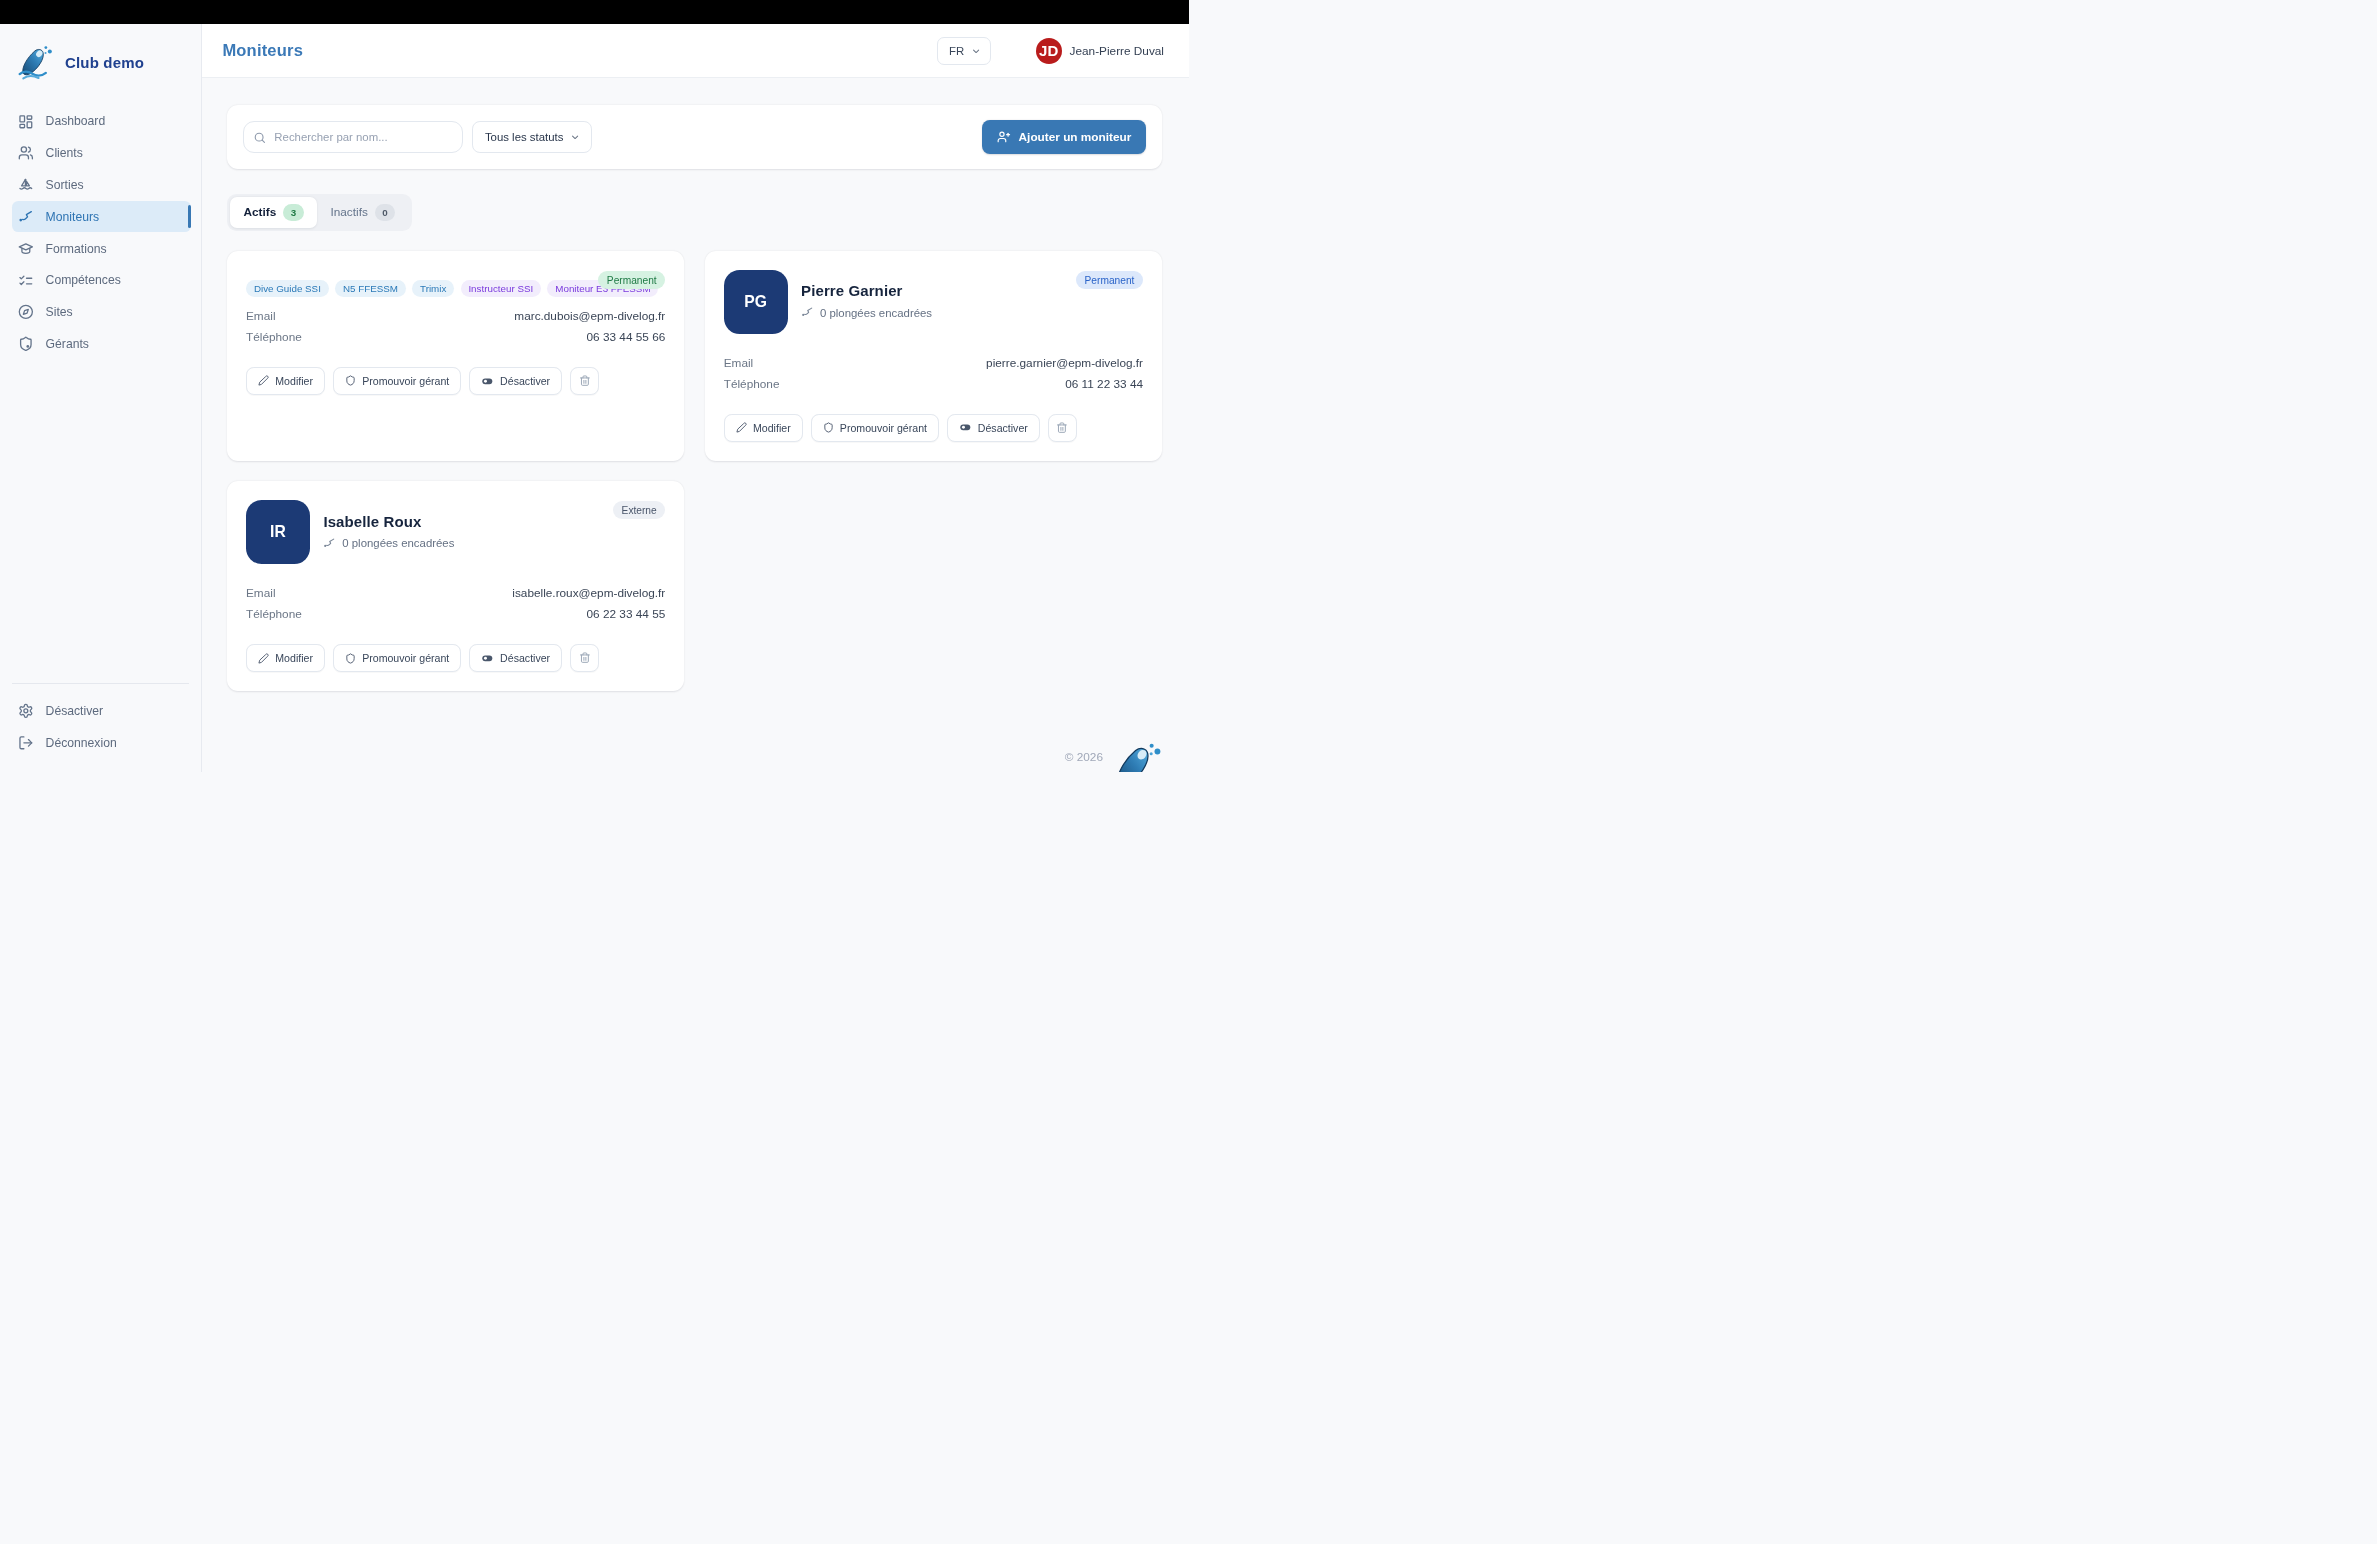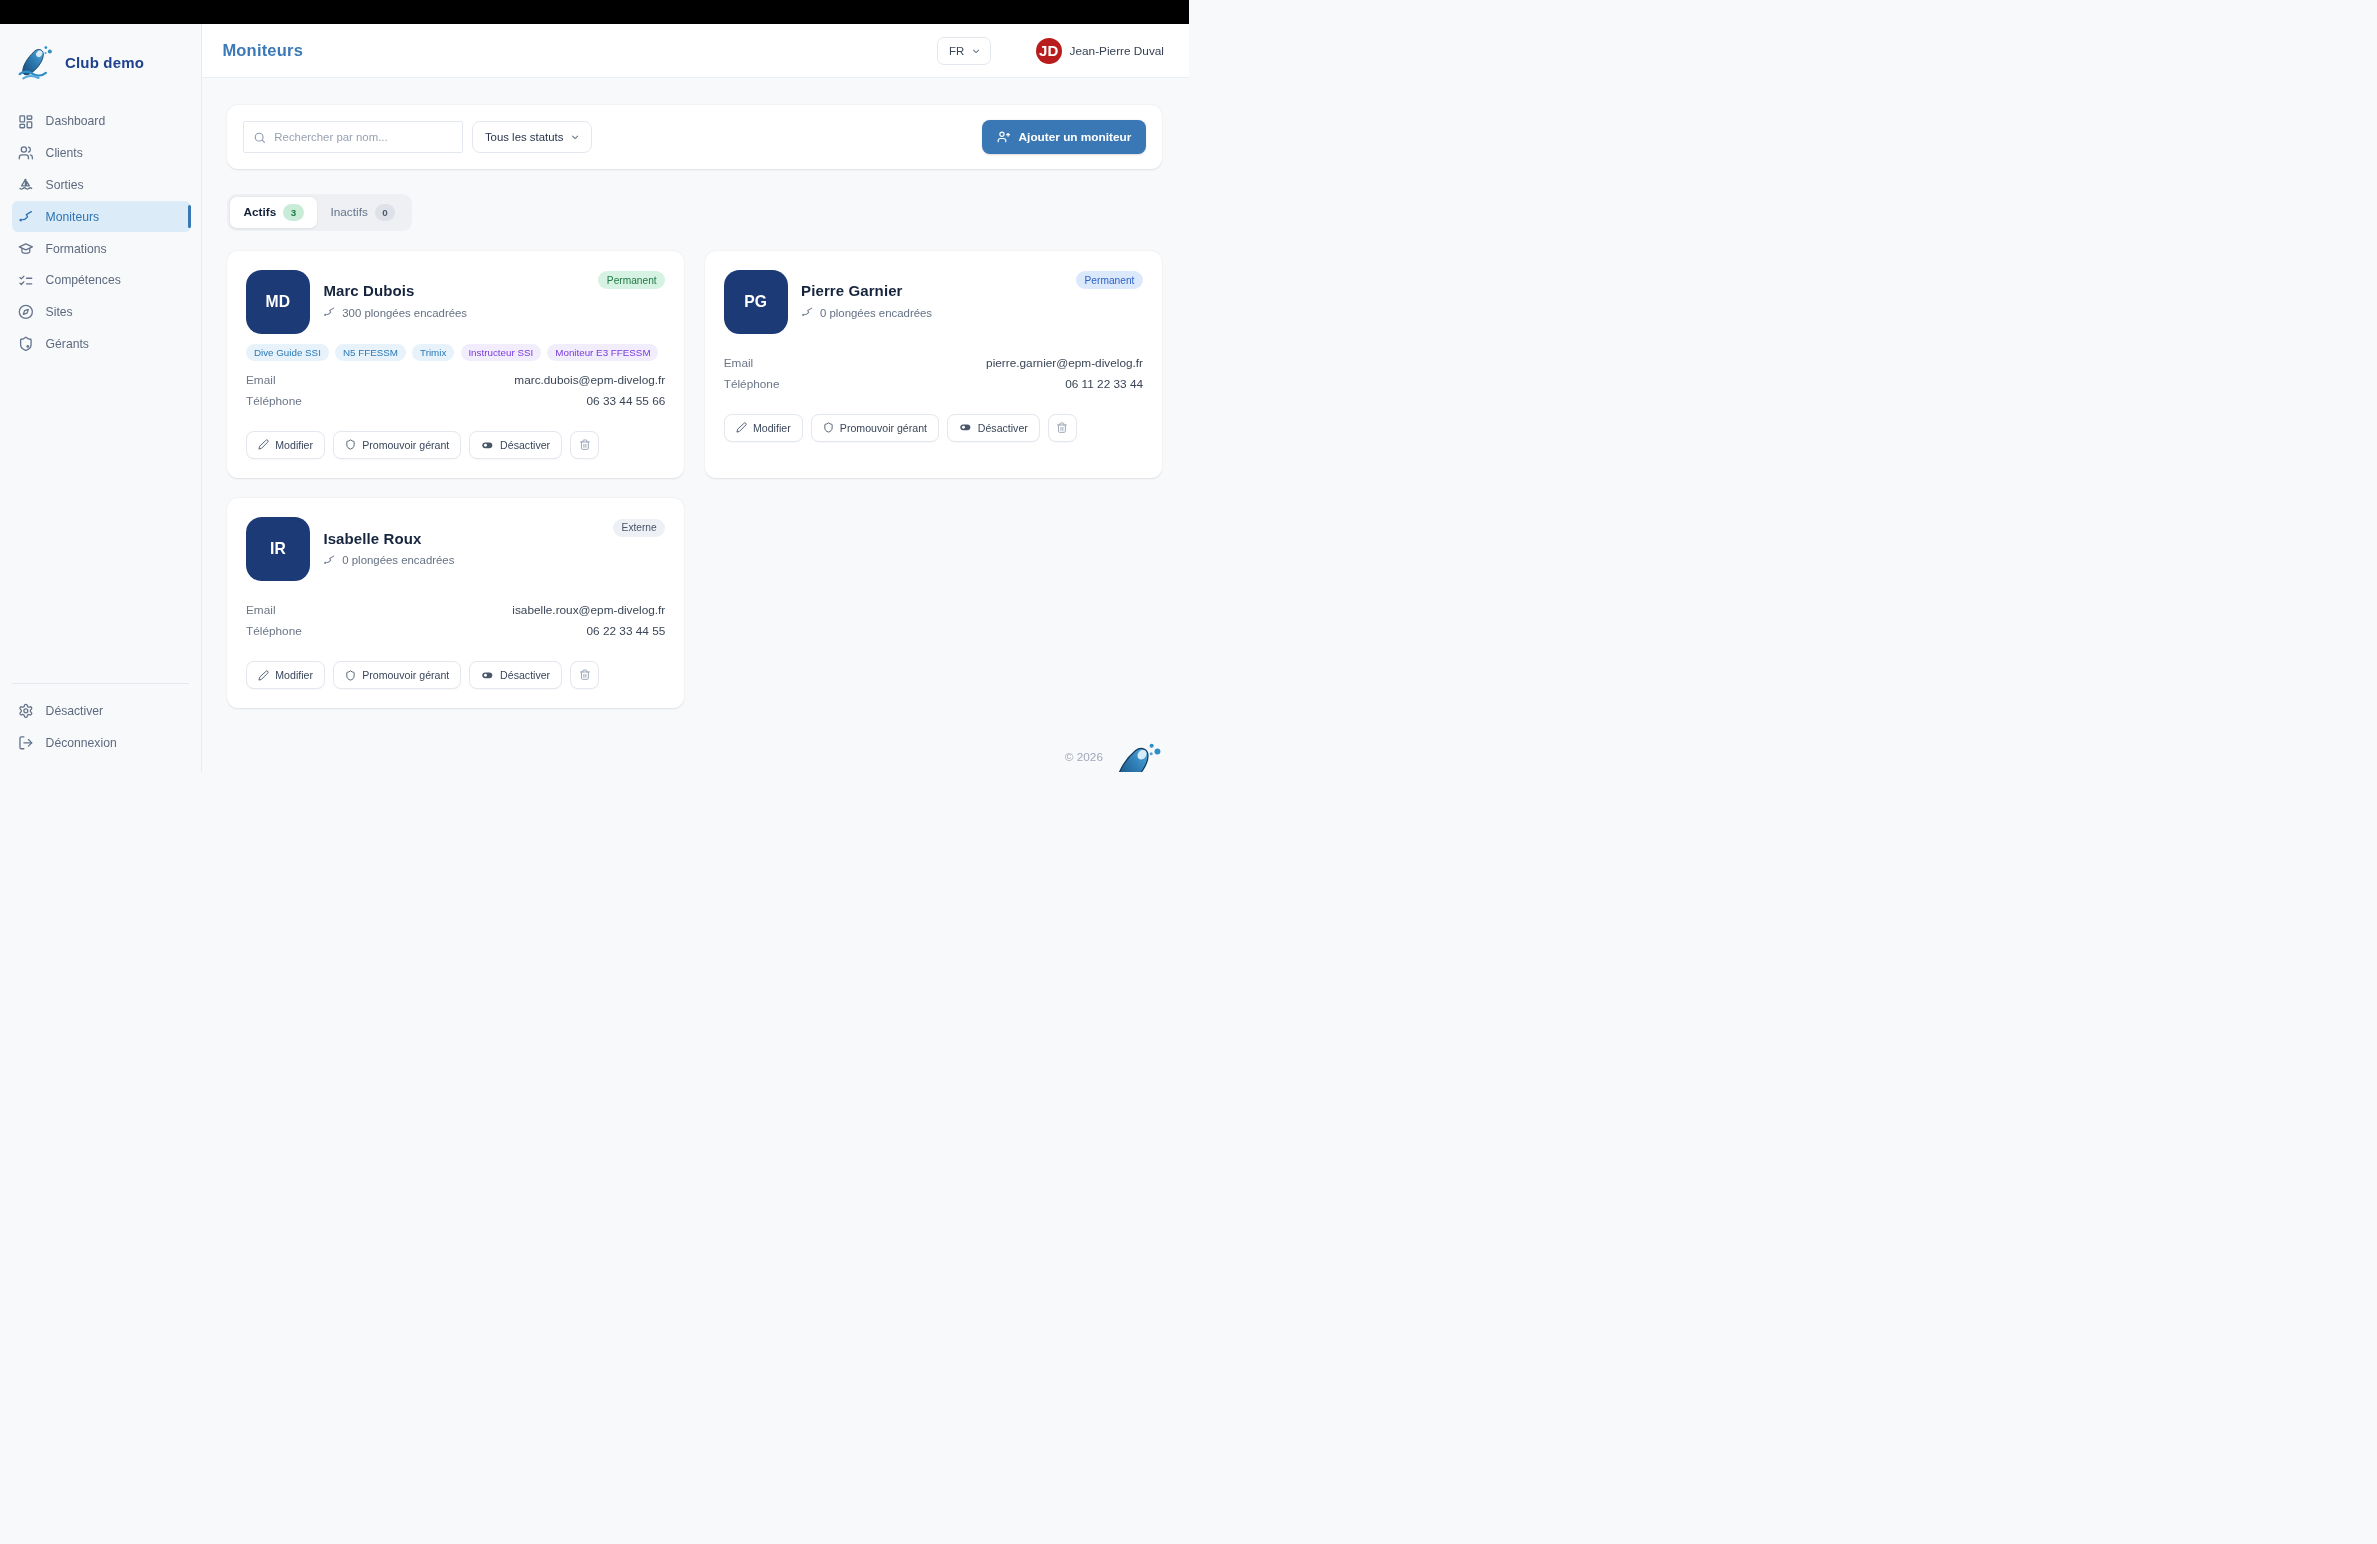--- a/index.html
+++ b/index.html
@@ -43,21 +43,21 @@
               font-size:15px; font-weight:700; display:flex; align-items:center; justify-content:center;margin-left:32px; }
   .user-name { font-size:11.8px; color:#333f52; }
 
   .content { padding:27px 27px 0 25px; }
 
   
   .toolbar-card { background:#fff; border-radius:11px; padding:15px 15.7px;
                   box-shadow:0 0.8px 1.6px rgba(15,23,42,.05), 0 0.8px 2.4px rgba(15,23,42,.06);
                   display:flex; align-items:center; gap:9.4px; }
   .search-box { display:flex; align-items:center; gap:7.9px; width:220px; height:32px;
-                border:0.8px solid #e3e8ef; border-radius:2px; padding:0 9.4px; background:#fff; }
+                border:0.8px solid #e3e8ef; border-radius:11px; padding:0 9.4px; background:#fff; }
   .search-box .ic { color:#8d99ab; flex:none; }
   .search-box input { border:none; outline:none; flex:1; font-size:11.4px; color:#39465a;
                 font-family:inherit; background:transparent; }
   .search-box input::placeholder { color:#97a1b2; }
   .select-btn { display:flex; align-items:center; gap:7px; height:32px; padding:0 10.2px 0 11.8px;
                 border:0.8px solid #e3e8ef; border-radius:7.9px; background:#fff; font-size:11.4px;
                 color:#28354a; cursor:pointer; font-family:inherit; }
   .select-btn .ic { color:#6b7686; }
   .add-btn { margin-left:auto; display:flex; align-items:center; gap:7.9px; height:34px;
              padding:0 15px; background:#3978b4; color:#fff; border:none; border-radius:7.9px;
@@ -336,35 +336,20 @@
             <span>Inactifs</span>
             <span class="tab-count gray">0</span>
           </button>
         </div>
 
         
         <div class="cards-grid">
 
           <article class="monitor-card">
             <span class="status-badge status-green">Permanent</span>
-            <div class="card-head">
-              <div class="monitor-avatar">MD</div>
-              <div class="head-texts">
-                <div class="monitor-name">Marc Dubois</div>
-                <div class="dives-line">
-                  <span class="ic">
-                    <svg width="12.6" height="12.6" viewBox="0 0 24 24" fill="none" stroke="currentColor" stroke-width="2.1" stroke-linecap="round" stroke-linejoin="round">
-                      <circle cx="4.2" cy="17" r="2" fill="currentColor" stroke="none"></circle>
-                      <path d="M7 16c2 .6 3.6 0 5-1.4l2.6-2.6-1.8-3.4L20.4 4"></path>
-                    </svg>
-                  </span>
-                  <span>300 plongées encadrées</span>
-                </div>
-              </div>
-            </div>
             <div class="cert-row">
               <span class="cert-pill cert-blue">Dive Guide SSI</span>
               <span class="cert-pill cert-blue">N5 FFESSM</span>
               <span class="cert-pill cert-blue">Trimix</span>
               <span class="cert-pill cert-purple">Instructeur SSI</span>
               <span class="cert-pill cert-purple">Moniteur E3 FFESSM</span>
             </div>
             <div class="info-section">
               <div class="info-row">
                 <span class="info-label">Email</span>

